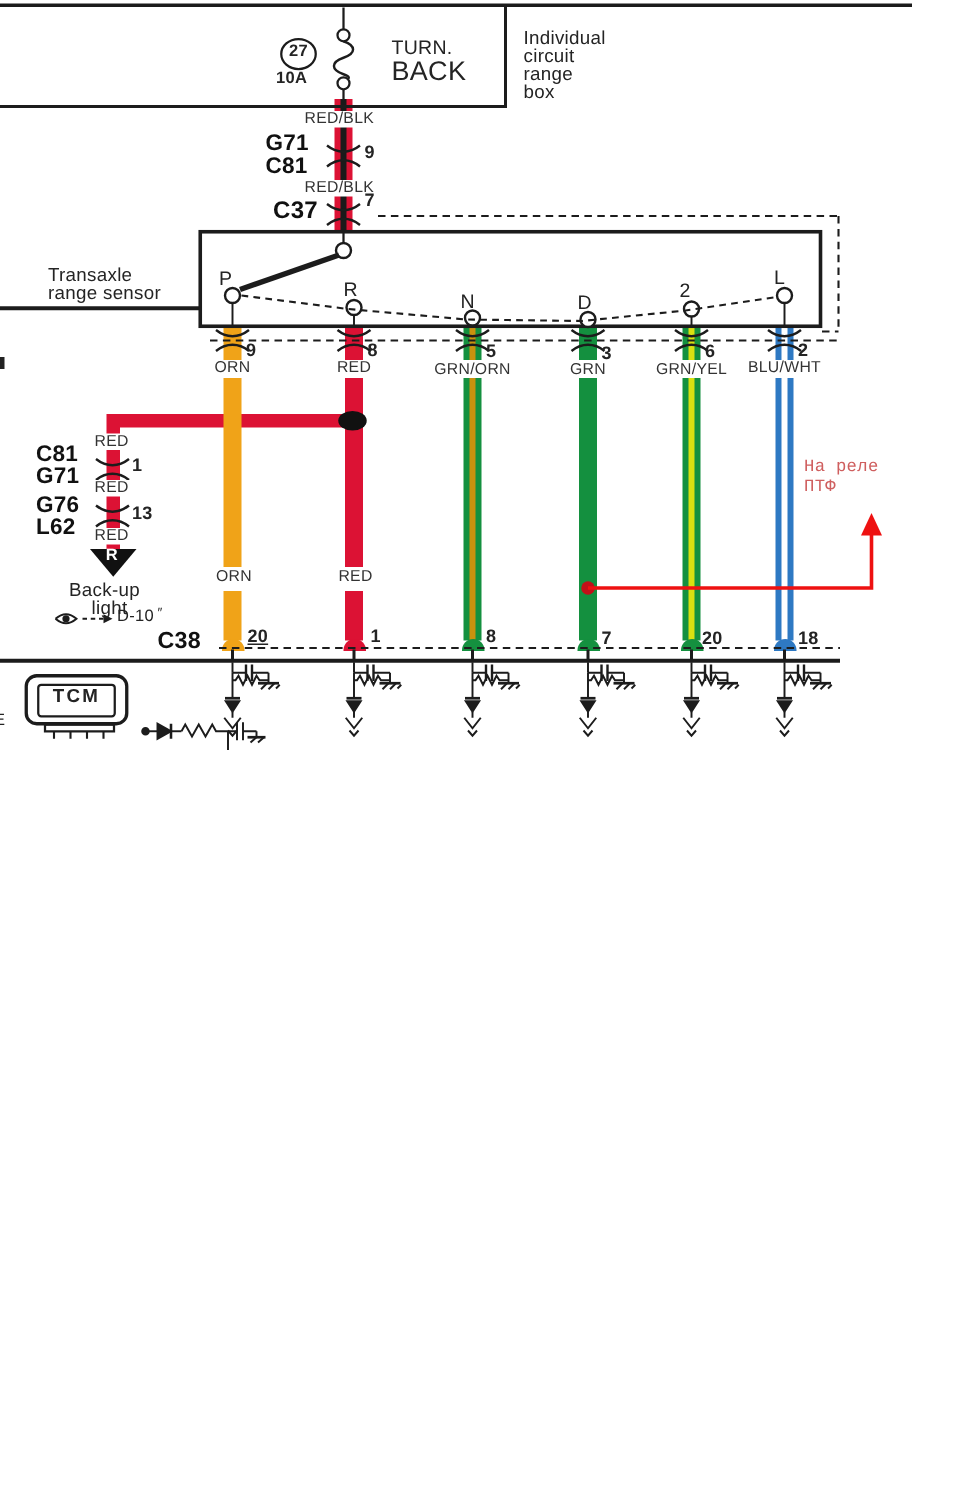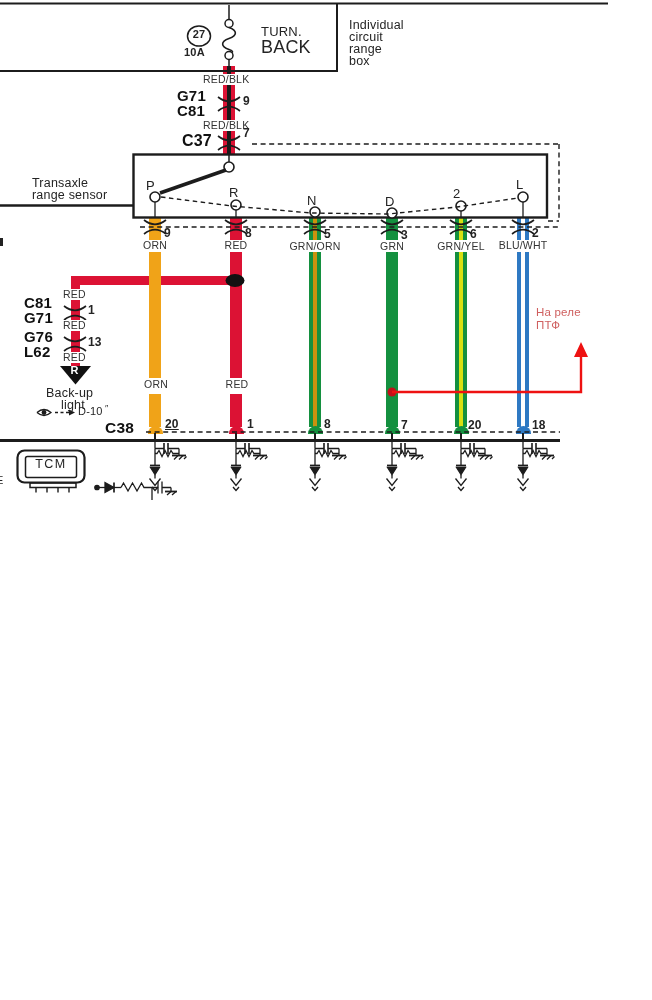--- a/index.html
+++ b/index.html
@@ -12,21 +12,21 @@
   .wname{font-size:10.5px;color:#333;}
   .chip{background:#fff;padding:0 1px;}
   .ctr{text-align:center;}
   .wire{position:absolute;width:12px;display:flex;justify-content:center;z-index:2;}
   .wire i{display:block;width:4px;height:100%;background:transparent;}
   .hat{position:absolute;width:15px;height:8px;border-radius:8px 8px 0 0;z-index:2;}
   .stub{position:absolute;width:1.6px;background:#1c1c1c;z-index:2;}
   .rbranch{position:absolute;z-index:1;}
   svg.overlay{position:absolute;left:0;top:0;z-index:3;pointer-events:none;}
   .txt{z-index:4;}
-  .note{font-size:11.5px;color:#cf5f5f;letter-spacing:.2px;}
+  .note{font-size:11.5px;color:#cf5f5f;letter-spacing:.2px;font-family:Liberation Mono, monospace;}
   .frag{position:absolute;z-index:4;}
 </style>
 </head>
 <body>
 
 <div id="stage">
 
   <div class="rbranch" style="left: 75px; top: 275.5px; width: 161px; height: 9px; background: rgb(220, 18, 52);"></div>
   <div class="rbranch" style="left: 71px; top: 275.5px; width: 9px; height: 91px; background: rgb(220, 18, 52);"></div>
 
@@ -279,21 +279,21 @@
   <span class="t txt" style="left:105px;top:404px;font-size:9px;">″</span>
 
   <span class="t txt big" style="left:105px;top:420px;font-size:15.5px;">C38</span>
   <span class="t txt pin" style="left:165px;top:418px;text-decoration:underline;">20</span>
   <span class="t txt pin" style="left:247px;top:418px;">1</span>
   <span class="t txt pin" style="left:324px;top:418px;">8</span>
   <span class="t txt pin" style="left:401px;top:419px;">7</span>
   <span class="t txt pin" style="left:468px;top:419px;">20</span>
   <span class="t txt pin" style="left:532px;top:419px;">18</span>
 
-  <span class="t txt ctr" style="left:27px;top:458px;width:48px;font-size:12.5px;font-weight:400;letter-spacing:1.5px;z-index:5;">TCM</span>
+  <span class="t txt ctr" style="left:27px;top:458px;width:48px;font-size:12.5px;font-weight:700;letter-spacing:1.5px;z-index:5;">TCM</span>
 
   <span class="t txt note" style="left:536px;top:306px;">На реле</span>
   <span class="t txt note" style="left:536px;top:319px;">ПТФ</span>
 
   <span class="t frag" style="left:-4px;top:475px;font-size:11px;">E</span>
   <div class="frag" style="left:0;top:238px;width:3px;height:8px;background:#222;"></div>
 
 </div>
 
 </body></html>

